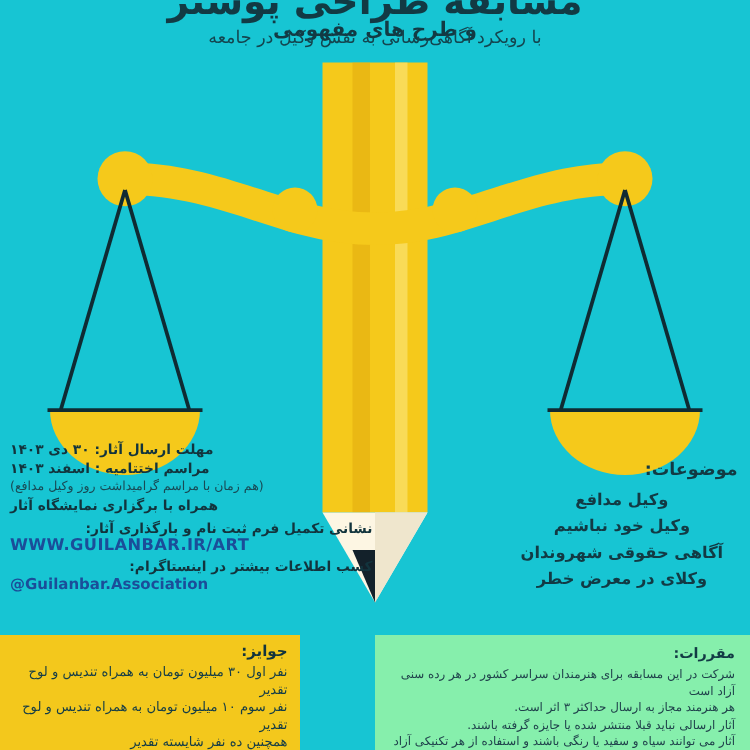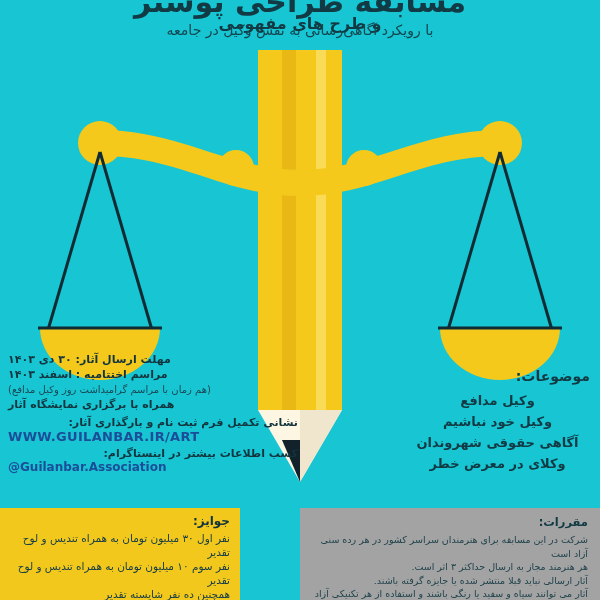--- a/index.html
+++ b/index.html
@@ -85,21 +85,21 @@
   .subjects h3{
     margin:0 0 6px 0;font-size:14px;font-weight:bold;color:#123a44;
   }
   .subjects .item{
     font-size:13px;font-weight:bold;line-height:21px;color:#123a44;text-align:center;
   }
 
   
   .rules{
     position:absolute;right:0;bottom:0;width:300px;height:92px;
-    background:#a3a3a3;direction:rtl;padding:7px 12px 4px 10px;box-sizing:border-box;
+    background:#86efac;direction:rtl;padding:7px 12px 4px 10px;box-sizing:border-box;
   }
   .rules h4{
     margin:0 0 4px 0;font-size:11.5px;font-weight:bold;color:#123a44;text-align:right;
   }
   .rules .r{
     font-size:9.5px;line-height:13.5px;color:#20434c;text-align:right;
   }
 </style>
 </head>
 <body>

